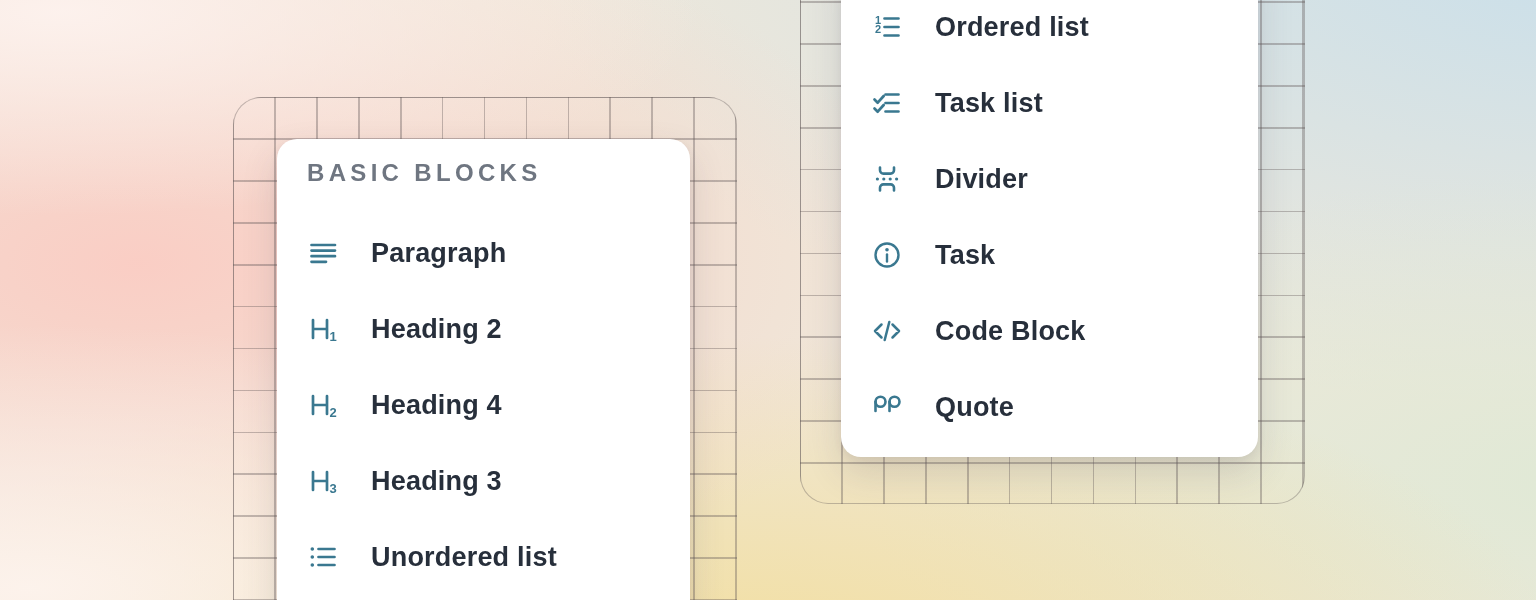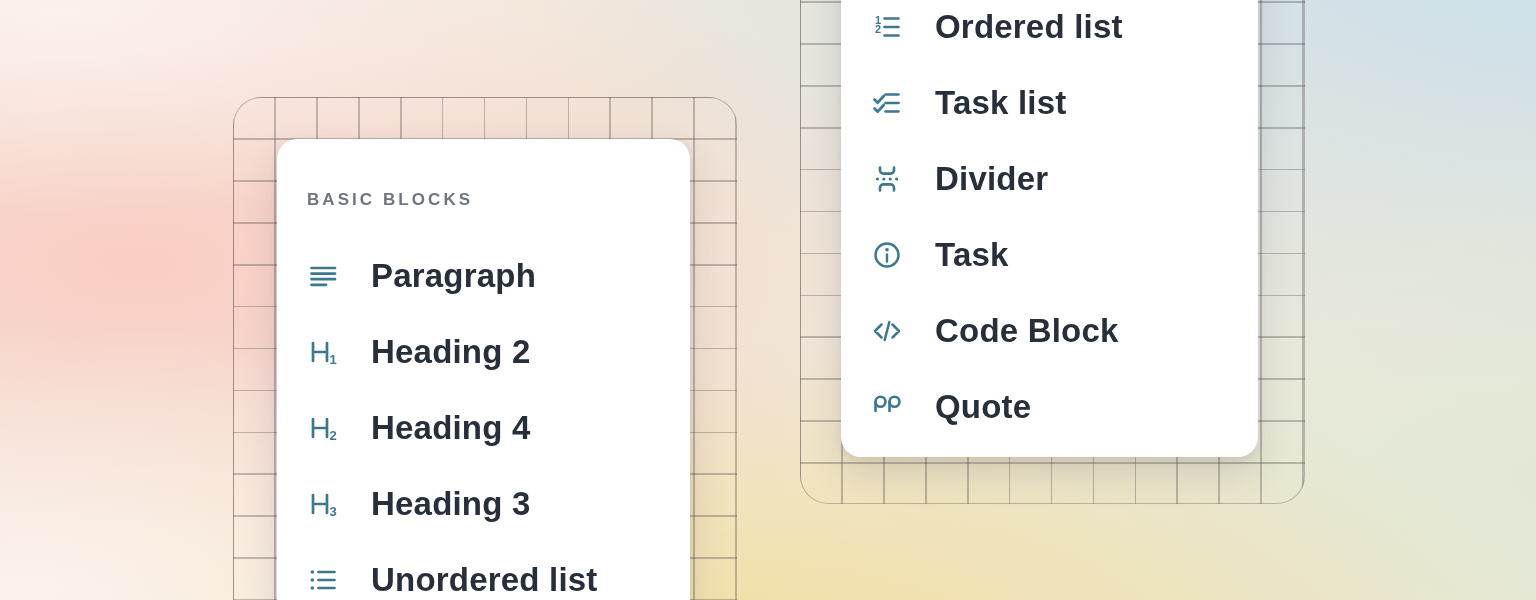--- a/index.html
+++ b/index.html
@@ -19,28 +19,28 @@
       repeating-linear-gradient(to right,  transparent 0 40.3px, var(--grid-line,rgba(95,85,85,.34)) 40.3px 41.9px),
       repeating-linear-gradient(to bottom, transparent 0 40.3px, var(--grid-line,rgba(95,85,85,.34)) 40.3px 41.9px);
   }
   .grid-panel.left{left:233px;top:97px;width:502px;height:545px;}
   .grid-panel.right{left:800px;top:-40px;width:503px;height:542px;}
   .card{position:absolute;background:var(--card-bg,#fff);border-radius:20px;
     box-shadow:0 16px 36px rgba(70,60,80,.16),0 3px 9px rgba(70,60,80,.07);}
   .card.left-card{left:277px;top:139px;width:413px;height:520px;}
   .card.right-card{left:841px;top:-50px;width:417px;height:507px;
     display:flex;flex-direction:column;justify-content:flex-end;padding-bottom:12px;box-sizing:border-box;}
-  .section-title{margin:51px 30px 0 30px;font-size:17px;font-weight:700;letter-spacing:.18em;
+  .section-title{margin:20px 30px 0 30px;font-size:24px;font-weight:700;letter-spacing:.18em;
     color:var(--section-title,#6f7681);}
   .items{margin-top:28px;}
   .item{height:76px;display:flex;align-items:center;padding-left:30px;gap:32px;cursor:pointer;}
   .icon{width:32px;height:32px;flex:0 0 32px;color:var(--icon,#3a7890);display:block;}
   .icon svg{display:block;width:32px;height:32px;}
   .icon svg text{font-family:"Liberation Sans",sans-serif;font-weight:bold;fill:currentColor;}
-  .label{font-size:33px;font-weight:700;color:var(--label,#272f3b);letter-spacing:.2px;text-align:center;}
+  .label{font-size:27px;font-weight:700;color:var(--label,#272f3b);letter-spacing:.2px;text-align:center;}
 </style>
 </head>
 <body>
 
 <div class="stage">
 
   <div class="grid-panel left"></div>
   <div class="grid-panel right"></div>
 
   <div class="card left-card">

